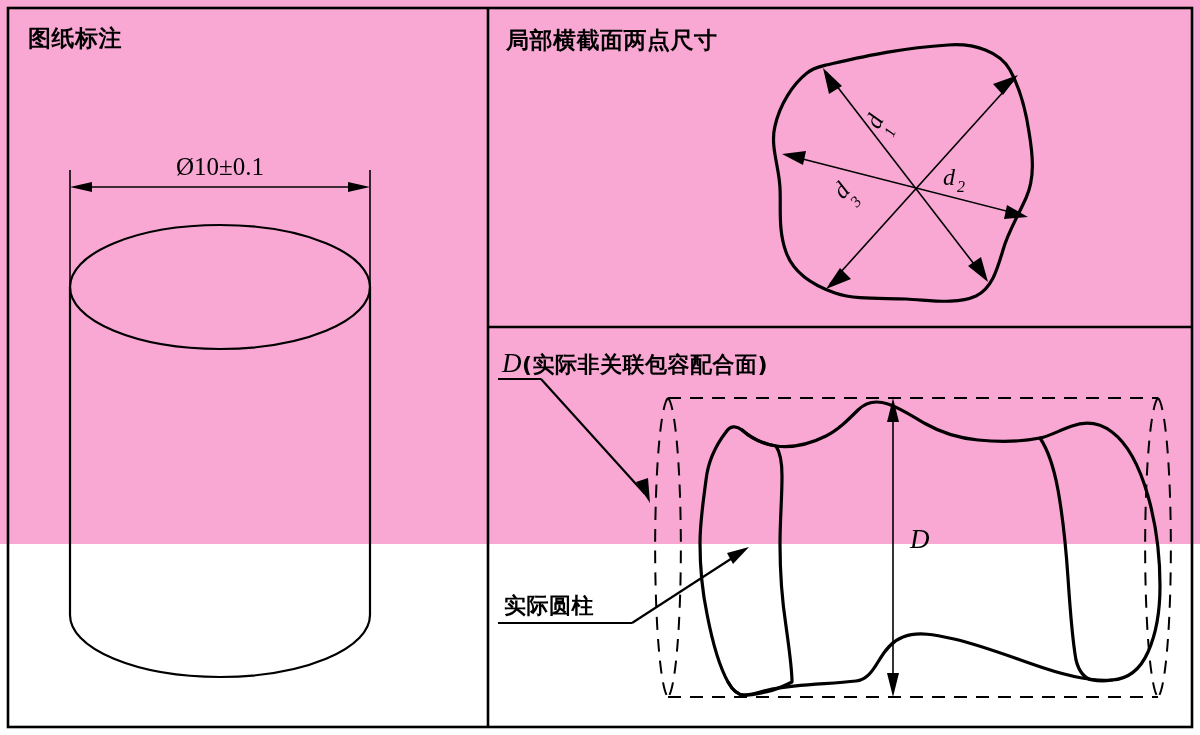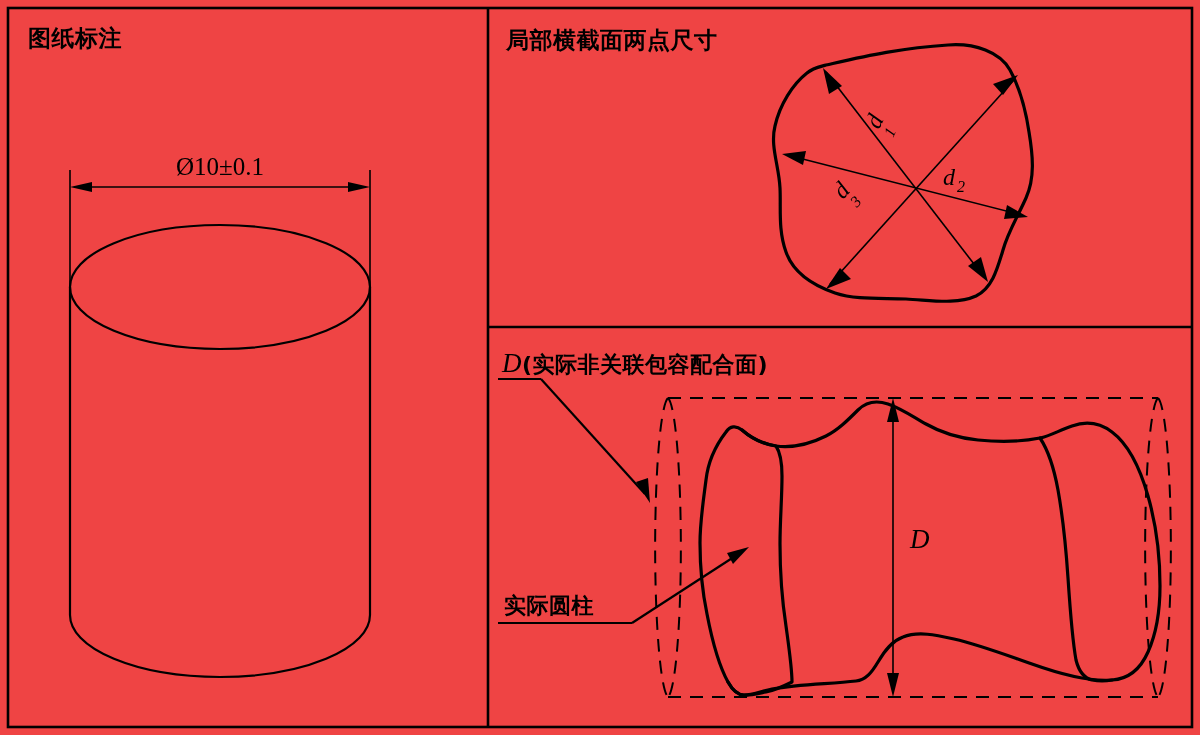--- a/index.html
+++ b/index.html
@@ -9,22 +9,22 @@
   }
   body {
     width: 1200px;
     height: 735px;
     font-family: "Liberation Serif", "DejaVu Serif", serif;
     overflow: hidden;
   }
   #figure-root {
     position: relative;
     width: 1200px;
-    height: 735px;
-    background: #ef4444;
+    height: 544px;
+    background: #f9a8d4;
   }
   svg#figure-canvas {
     position: absolute;
     left: 0;
     top: 0;
     width: 1200px;
     height: 735px;
     display: block;
   }
   .panel-title {

